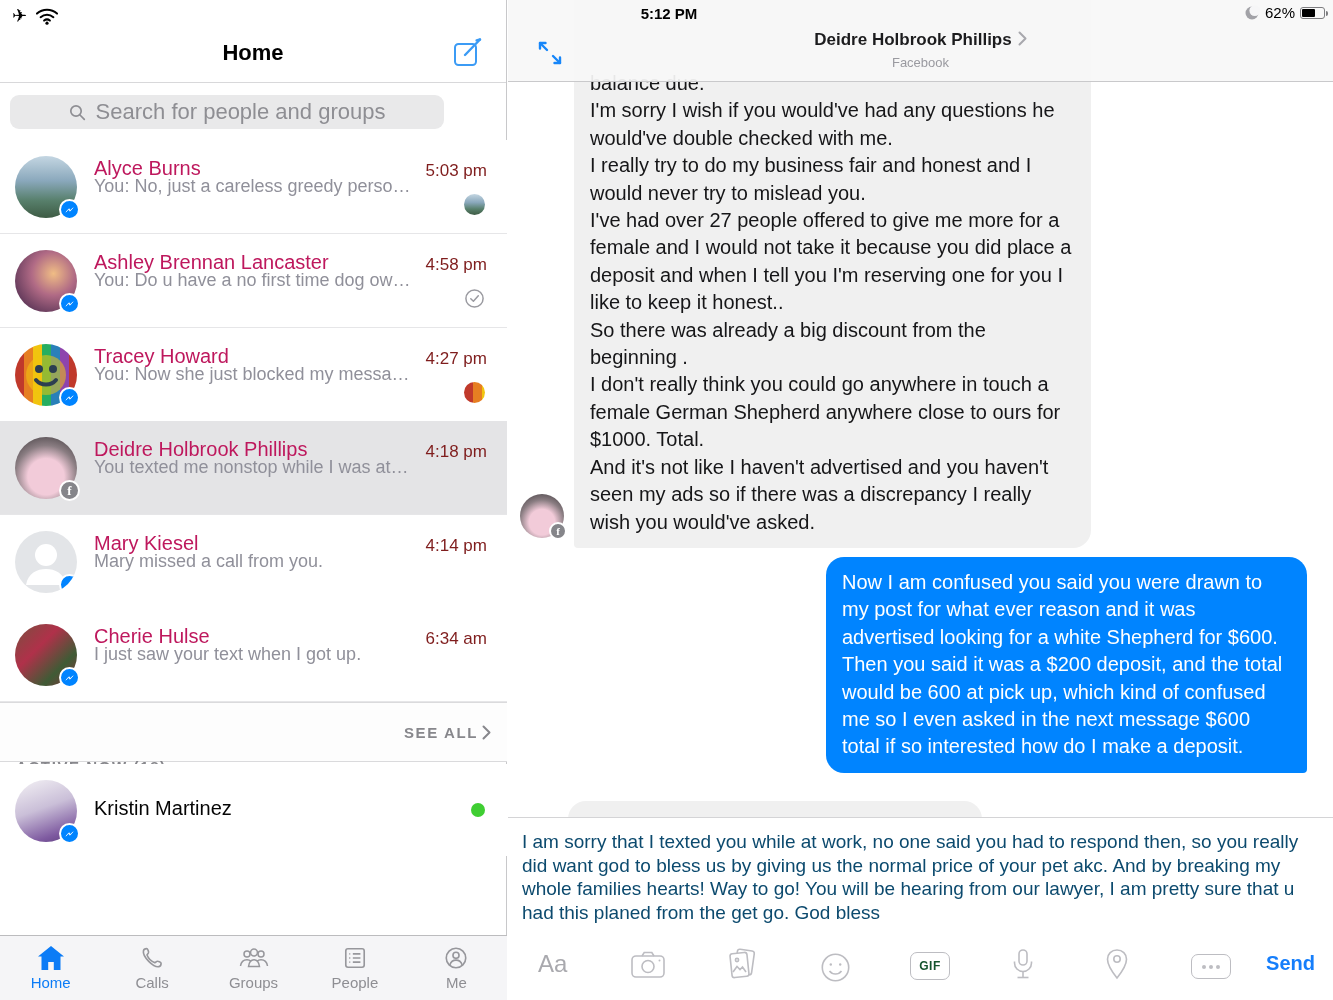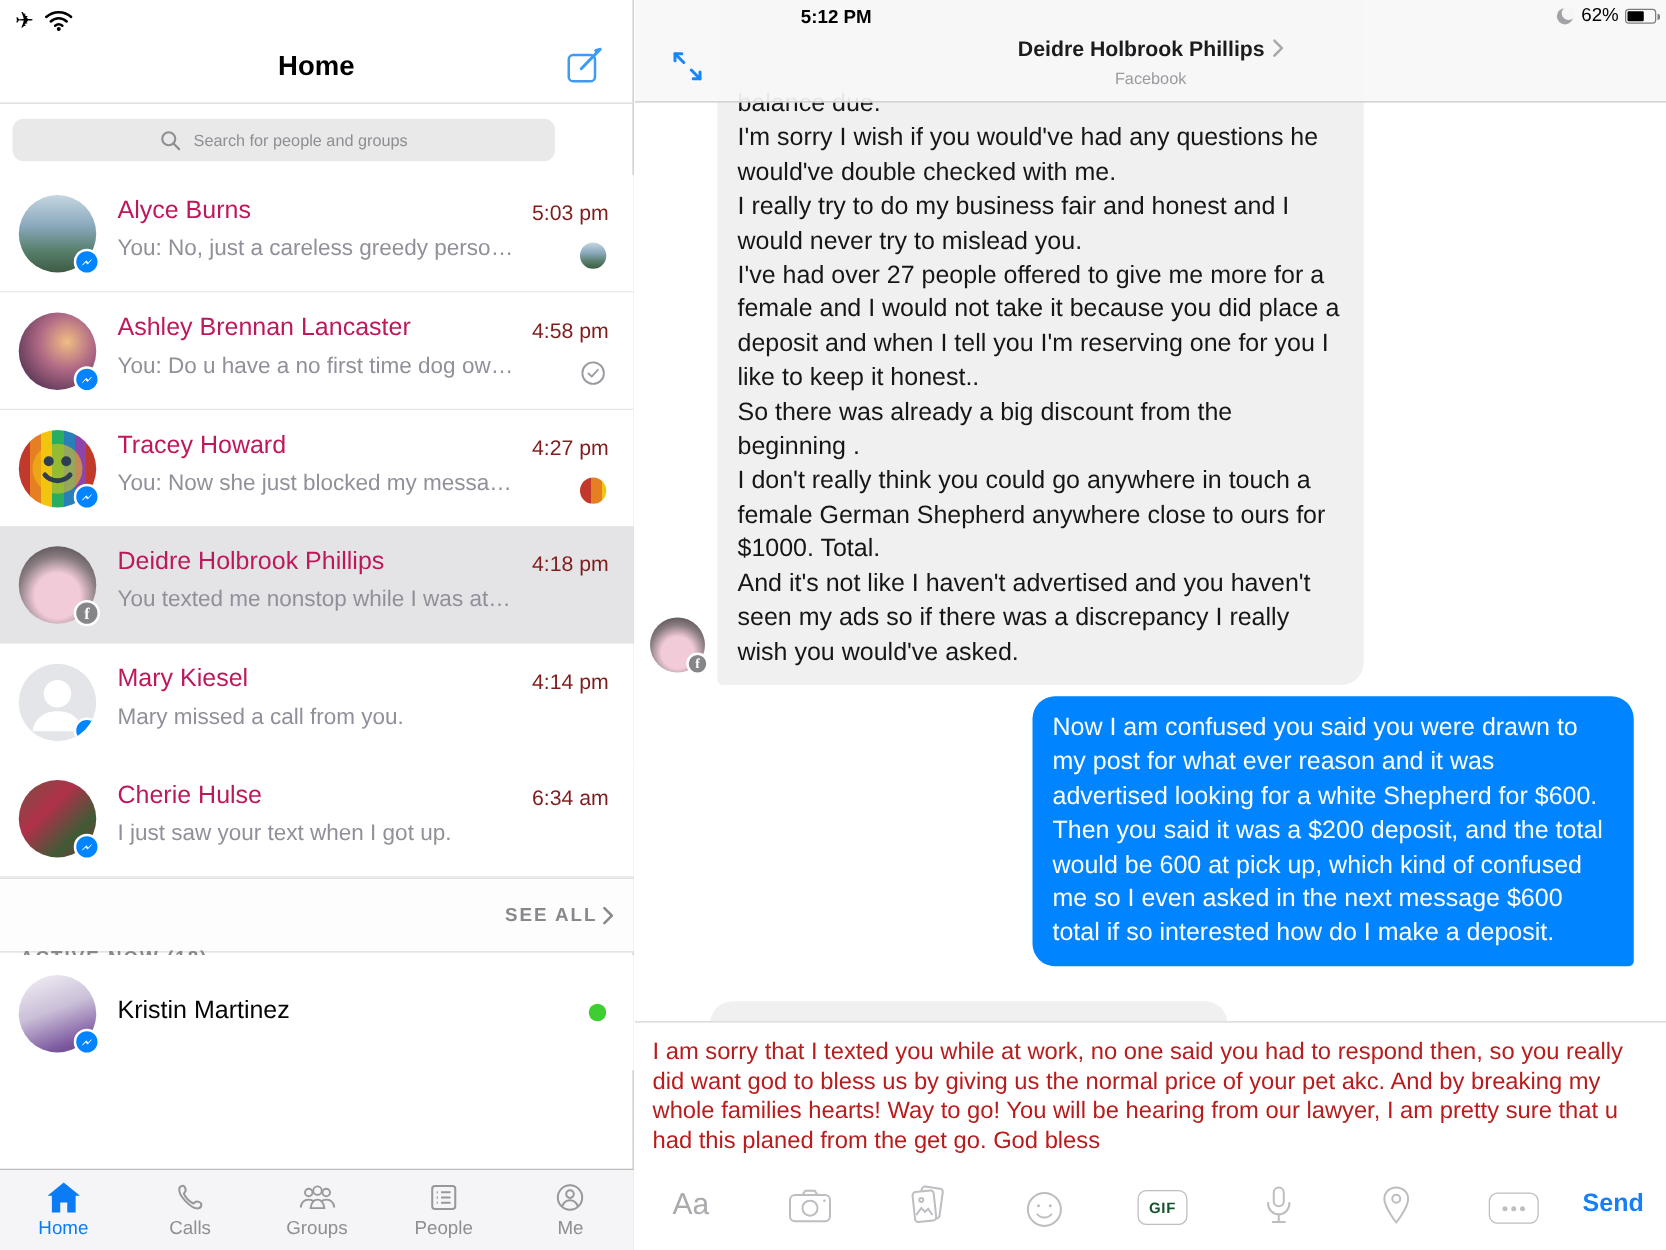--- a/index.html
+++ b/index.html
@@ -6,28 +6,28 @@
   .app{position:relative;width:1333px;height:1000px;background:#fff;overflow:hidden;
        font-family:"Liberation Sans","DejaVu Sans",sans-serif;-webkit-font-smoothing:antialiased;}
   
   .left{position:absolute;left:0;top:0;width:507px;height:1000px;background:#fff;border-right:1px solid #C8C8CA;box-sizing:border-box;}
   .sb-left{position:absolute;left:12px;top:4px;display:flex;align-items:center;gap:9px;height:24px;color:#000;}
   .plane{font-size:18px;line-height:1;}
   .lp-title{position:absolute;top:40px;left:0;width:100%;text-align:center;font-size:22px;font-weight:700;color:#000;}
   .compose{position:absolute;right:22px;top:36px;width:32px;height:32px;cursor:pointer;}
   .lp-head-border{position:absolute;top:82px;left:0;width:100%;height:1px;background:#D8D8DA;}
   .search{position:absolute;top:95px;left:10px;width:434px;height:34px;background:#E9E9EA;border-radius:9px;
-          display:flex;align-items:center;justify-content:center;gap:10px;color:#8E8E93;font-size:13px;box-sizing:border-box;}
+          display:flex;align-items:center;justify-content:center;gap:10px;color:#8E8E93;font-size:22px;box-sizing:border-box;}
   
   .row{position:absolute;left:0;width:507px;height:94px;background:#fff;}
   .row.sel{background:#E4E4E6;}
   .row::after{content:"";position:absolute;left:0;right:0;bottom:0;height:1px;background:#E6E6E8;}
   .avatar{position:absolute;left:15px;top:16px;width:62px;height:62px;border-radius:50%;}
   .cname{position:absolute;left:94px;top:17px;font-size:20px;font-weight:500;color:#be185d;white-space:nowrap;}
-  .csnip{position:absolute;left:94px;top:48px;font-size:18px;color:#90909A;white-space:nowrap;max-width:360px;overflow:hidden;}
+  .csnip{position:absolute;left:94px;top:36px;font-size:18px;color:#90909A;white-space:nowrap;max-width:360px;overflow:hidden;}
   .ctime{position:absolute;right:20px;top:21px;font-size:17px;color:#7f1d1d;}
   .receipt{position:absolute;right:22px;top:54px;width:21px;height:21px;border-radius:50%;}
   .badge{position:absolute;right:-3px;bottom:-2px;width:21px;height:21px;border-radius:50%;background:#0084FF;
          border:2px solid #fff;box-sizing:border-box;display:flex;align-items:center;justify-content:center;}
   .badge.fb{background:#85858A;color:#fff;font-size:13px;font-weight:700;font-family:"Liberation Serif",serif;}
   
   .av-alyce{background:linear-gradient(180deg,#c4d6e2 0%,#8aa8bc 40%,#577f6b 72%,#3e5b44 100%);}
   .av-ashley{background:radial-gradient(circle at 62% 38%,#f0bd85 0%,#b06a85 40%,#533052 85%);}
   .av-tracey{background:repeating-linear-gradient(90deg,#c0392b 0 9px,#e67e22 9px 18px,#f1c40f 18px 27px,#27ae60 27px 36px,#2980b9 36px 45px,#8e44ad 45px 54px);}
   .av-deidre{background:radial-gradient(circle at 50% 64%,#f2cbd9 0 36%,#8a7d82 62%,#353134 100%);}
@@ -64,21 +64,21 @@
   .st-time{position:absolute;left:119px;top:5px;width:84px;text-align:center;font-size:15px;font-weight:600;color:#000;}
   .st-batt{position:absolute;right:8px;top:4px;display:flex;align-items:center;gap:5px;font-size:15px;color:#000;}
   .battery{position:relative;width:25px;height:12px;border:1px solid #7d7d80;border-radius:3px;display:flex;align-items:center;padding:1px;box-sizing:border-box;}
   .battery-fill{width:62%;height:8px;background:#000;border-radius:1px;}
   .battery-nub{position:absolute;right:-4px;top:3px;width:2.5px;height:5px;background:#7d7d80;border-radius:0 2px 2px 0;}
   .ch-title{position:absolute;left:0;top:30px;width:100%;text-align:center;font-size:17px;font-weight:600;color:#1c1c1e;}
   .ch-title svg{margin-left:6px;vertical-align:-1px;}
   .ch-sub{position:absolute;left:0;top:55px;width:100%;text-align:center;font-size:13px;color:#9A9AA0;}
   .expand{position:absolute;left:27px;top:38px;width:30px;height:30px;cursor:pointer;}
   .composer{position:absolute;left:0;top:817px;width:825px;height:183px;background:#fff;border-top:1px solid #D4D4D6;box-sizing:border-box;z-index:6;}
-  .composer-text{position:absolute;left:14px;top:12px;width:792px;font-size:19px;line-height:23.5px;color:#b91c1c;}
+  .composer-text{position:absolute;left:14px;top:12px;width:792px;font-size:19px;line-height:23.5px;color:#0c4a6e;}
   .ti{position:absolute;top:948px;z-index:7;cursor:pointer;display:flex;align-items:center;justify-content:center;}
   .aa{left:30px;top:950px;font-size:24px;color:#A9A9AE;}
   .gifbox{left:402px;top:952px;width:40px;height:28px;border:1.5px solid #BDBDC2;border-radius:7px;
           color:#14532d;font-size:12px;font-weight:700;letter-spacing:0.5px;box-sizing:border-box;}
   .dotsbox{left:683px;top:954px;width:40px;height:25px;border:1.5px solid #BDBDC2;border-radius:7px;box-sizing:border-box;gap:3px;}
   .dotsbox i{width:4px;height:4px;border-radius:50%;background:#BDBDC2;}
   .send{right:18px;top:952px;font-size:20px;font-weight:600;color:#157EFB;position:absolute;z-index:7;cursor:pointer;}
 </style>
 </head>
 <body>

